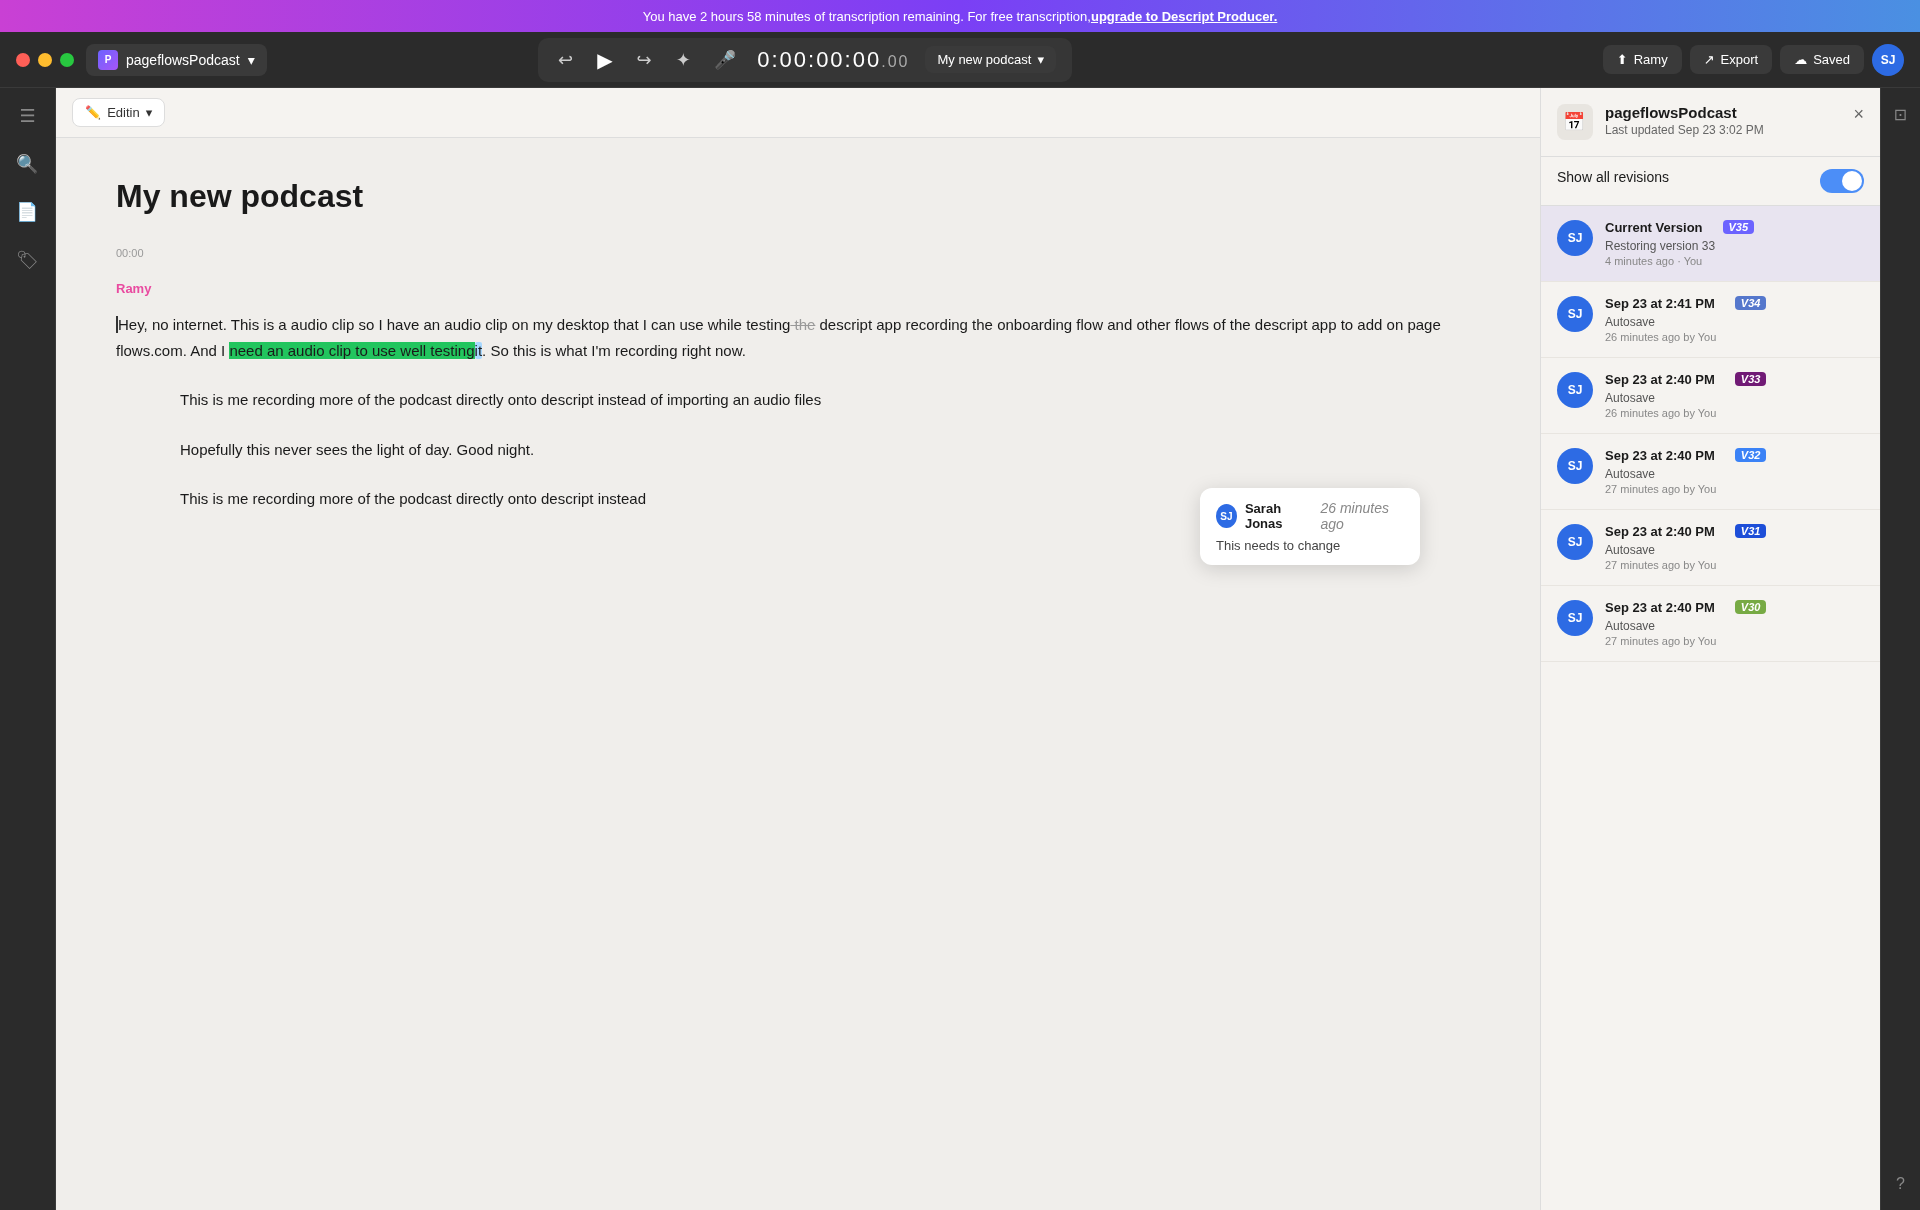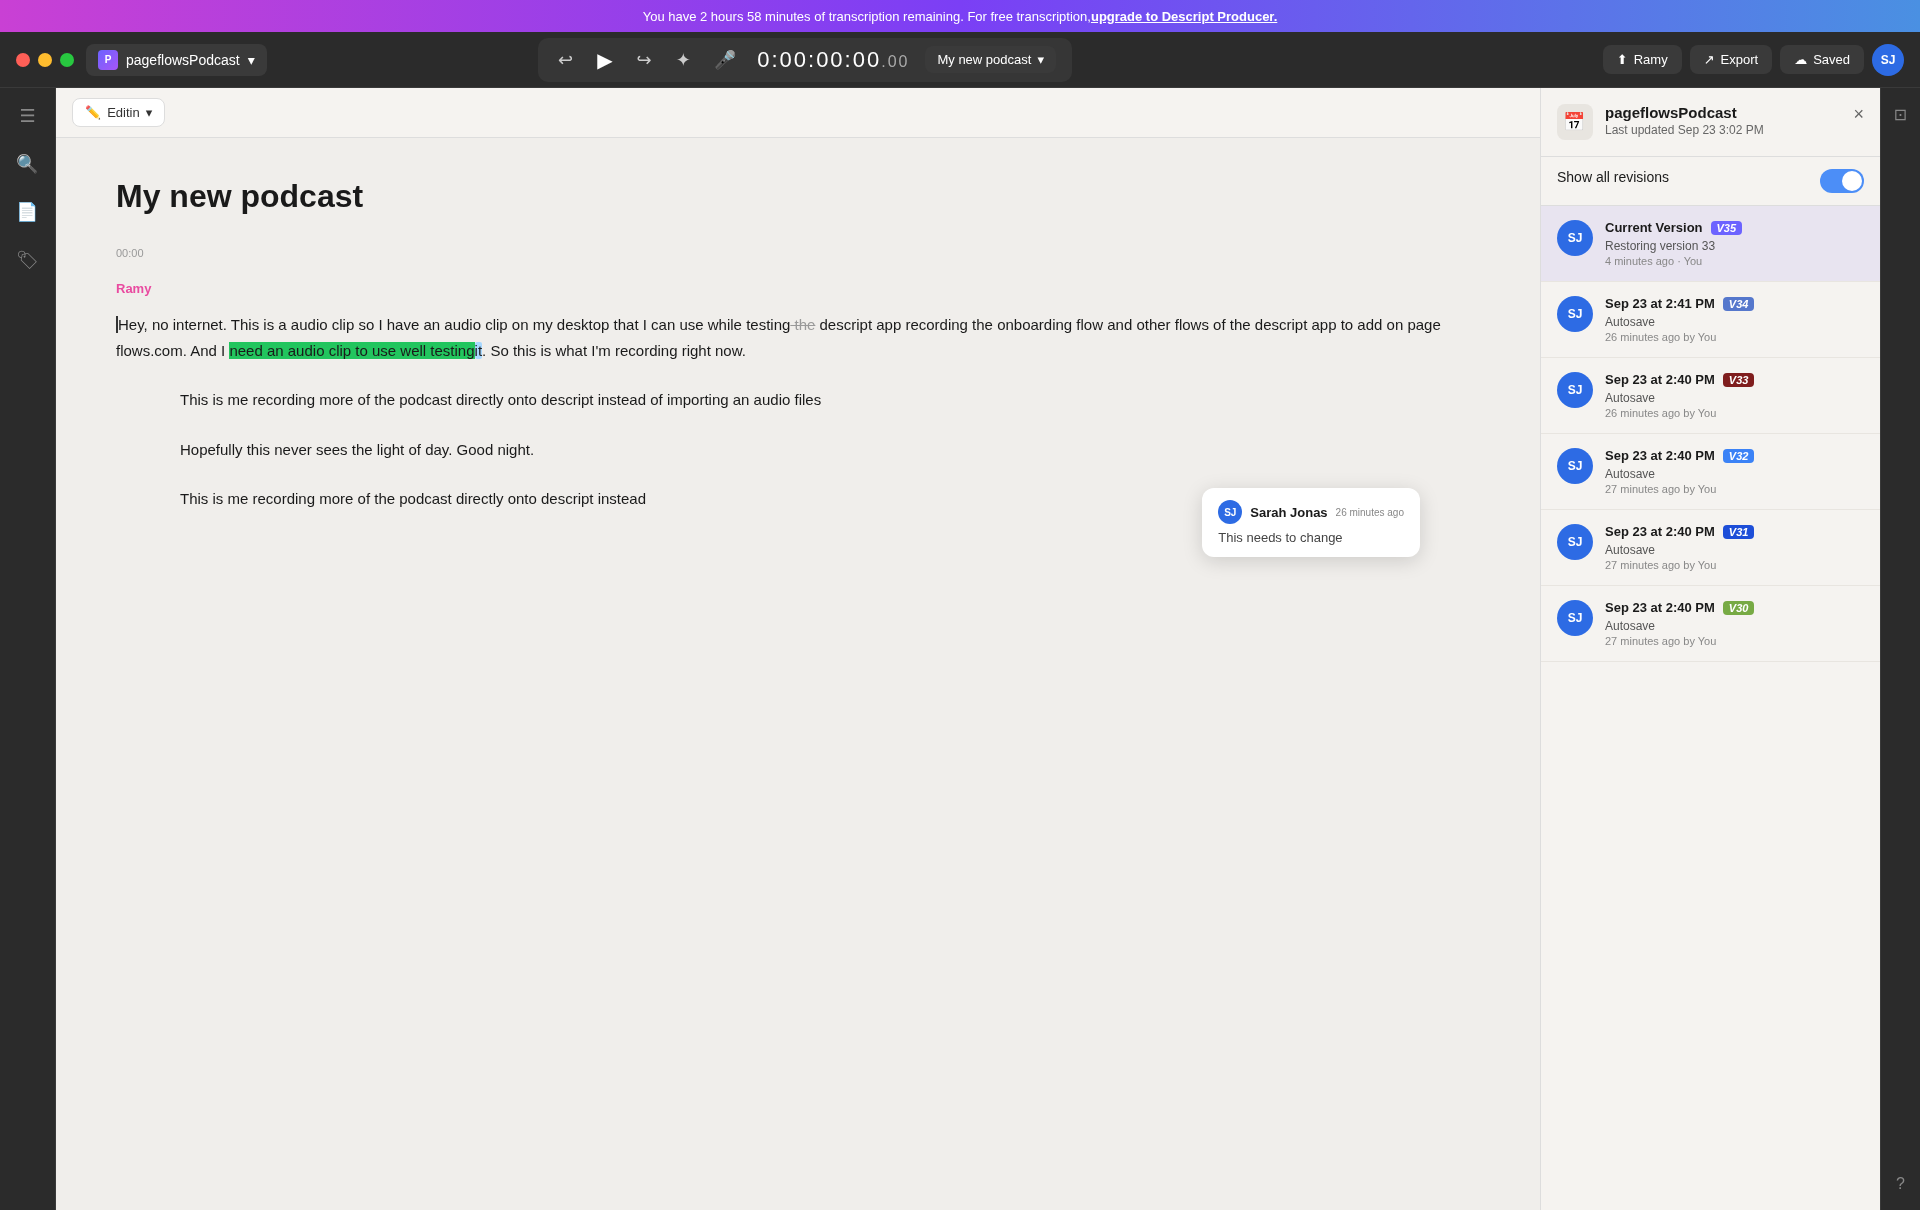--- a/index.html
+++ b/index.html
@@ -233,21 +233,21 @@
       margin-bottom: 6px;
     }
     .comment-avatar {
       width: 24px; height: 24px;
       background: #2d6be4;
       border-radius: 50%;
       display: flex; align-items: center; justify-content: center;
       color: white; font-size: 10px; font-weight: 600;
     }
     .comment-author { font-size: 13px; font-weight: 600; color: #1a1a1a; }
-    .comment-time { font-size: 10px; color: #888; margin-left: auto; }
+    .comment-time { font-size: 14px; color: #888; margin-left: auto; font-style: italic; }
     .comment-text { font-size: 13px; color: #444; }
 
     
     .right-panel {
       width: 340px;
       background: #f5f3f0;
       border-left: 1px solid #ddd;
       display: flex;
       flex-direction: column;
     }
@@ -320,22 +320,22 @@
       width: 36px; height: 36px;
       background: #2d6be4;
       border-radius: 50%;
       display: flex; align-items: center; justify-content: center;
       color: white; font-size: 12px; font-weight: 600;
       flex-shrink: 0;
     }
     .version-info { flex: 1; }
     .version-header {
       display: flex;
-      align-items: flex-end;
-      gap: 8px;
+      align-items: flex-start;
+      gap: 20px;
       margin-bottom: 4px;
     }
     .version-date { font-size: 13px; font-weight: 600; color: #1a1a1a; }
     .version-badge {
       font-size: 11px;
       font-weight: 700;
       padding: 1px 6px;
       border-radius: 4px;
       background: #6c63ff;
       color: white;
@@ -515,21 +515,21 @@
       </div>
       <div class="version-description">Autosave</div>
       <div class="version-meta">26 minutes ago by You</div>
     </div>
   </div>
         <div class="version-item">
     <div class="version-avatar">SJ</div>
     <div class="version-info">
       <div class="version-header">
         <span class="version-date">Sep 23 at 2:40 PM</span>
-        <span class="version-badge" style="background: #7f1d1d;">V33</span>
+        <span class="version-badge" style="background: #701a75;">V33</span>
       </div>
       <div class="version-description">Autosave</div>
       <div class="version-meta">26 minutes ago by You</div>
     </div>
   </div>
         <div class="version-item">
     <div class="version-avatar">SJ</div>
     <div class="version-info">
       <div class="version-header">
         <span class="version-date">Sep 23 at 2:40 PM</span>

